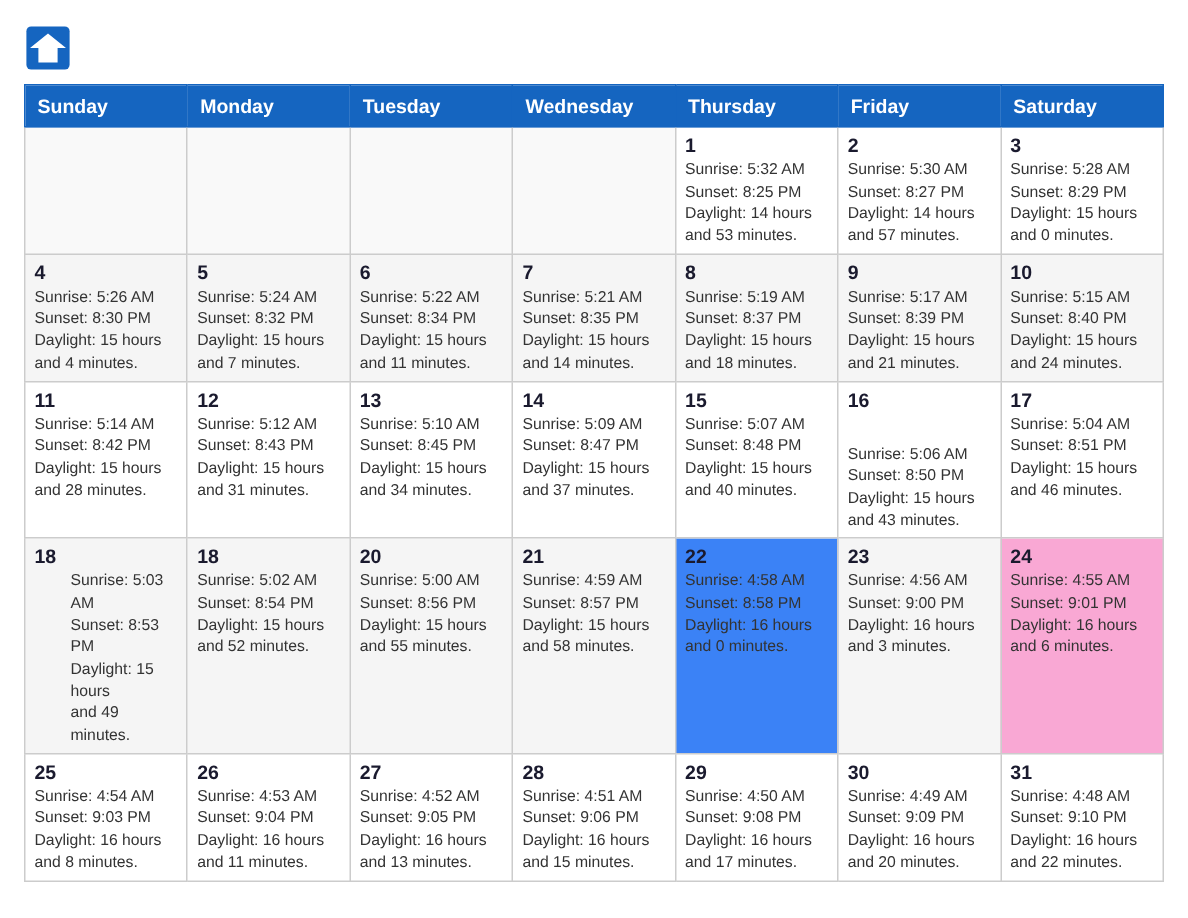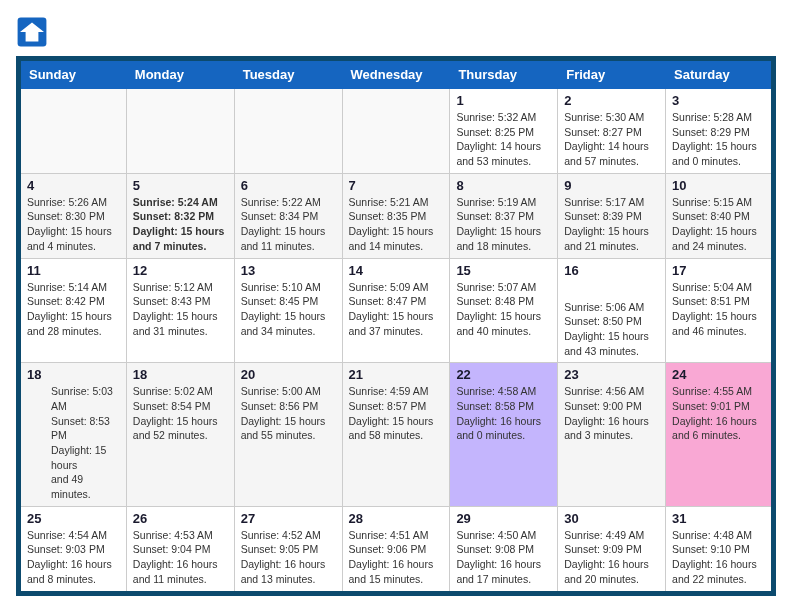--- a/index.html
+++ b/index.html
@@ -48,21 +48,21 @@
       font-weight: bold;
       color: #1a1a2e;
     }
     .location {
       font-size: 16px;
       color: #333;
     }
     .calendar {
       width: 100%;
       border-collapse: collapse;
-      border: 5px solid #0c4a6e;
+      border: 1px solid #0c4a6e;
     }
     .calendar th {
       background: #1565c0;
       color: #fff;
       text-align: left;
       padding: 6px 8px;
       font-size: 13px;
       border: 1px solid #1565c0;
     }
     .calendar td {
@@ -160,21 +160,21 @@
       <tr>
         <td style="background: rgb(245, 245, 245);">
           <span class="day-number">4</span>
           <div class="day-info" style="white-space: pre-line;">Sunrise: 5:26 AM
 Sunset: 8:30 PM
 Daylight: 15 hours
 and 4 minutes.</div>
         </td>
         <td style="background: rgb(245, 245, 245);">
           <span class="day-number">5</span>
-          <div class="day-info" style="white-space: pre-line; font-weight: bold;">Sunrise: 5:24 AM
+          <div class="day-info" style="white-space: pre-line;">Sunrise: 5:24 AM
 Sunset: 8:32 PM
 Daylight: 15 hours
 and 7 minutes.</div>
         </td>
         <td style="background: rgb(245, 245, 245);">
           <span class="day-number">6</span>
           <div class="day-info" style="white-space: pre-line;">Sunrise: 5:22 AM
 Sunset: 8:34 PM
 Daylight: 15 hours
 and 11 minutes.</div>
@@ -281,21 +281,21 @@
 Daylight: 15 hours
 and 55 minutes.</div>
         </td>
         <td style="background: rgb(245, 245, 245);">
           <span class="day-number">21</span>
           <div class="day-info" style="white-space: pre-line;">Sunrise: 4:59 AM
 Sunset: 8:57 PM
 Daylight: 15 hours
 and 58 minutes.</div>
         </td>
-        <td style="background: #c4b5fd;">
+        <td style="background: #3b82f6;">
           <span class="day-number">22</span>
           <div class="day-info" style="white-space: pre-line;">Sunrise: 4:58 AM
 Sunset: 8:58 PM
 Daylight: 16 hours
 and 0 minutes.</div>
         </td>
         <td style="background: rgb(245, 245, 245);">
           <span class="day-number">23</span>
           <div class="day-info" style="white-space: pre-line;">Sunrise: 4:56 AM
 Sunset: 9:00 PM

